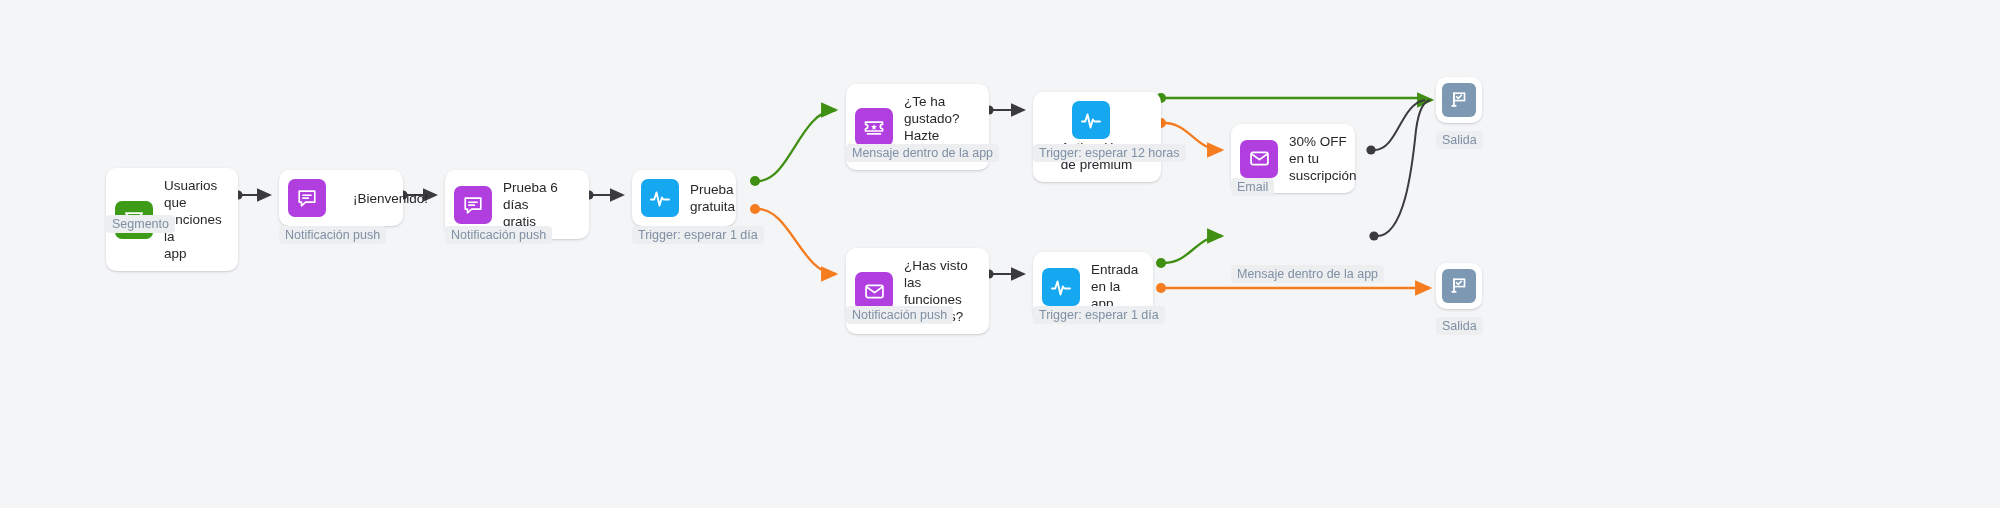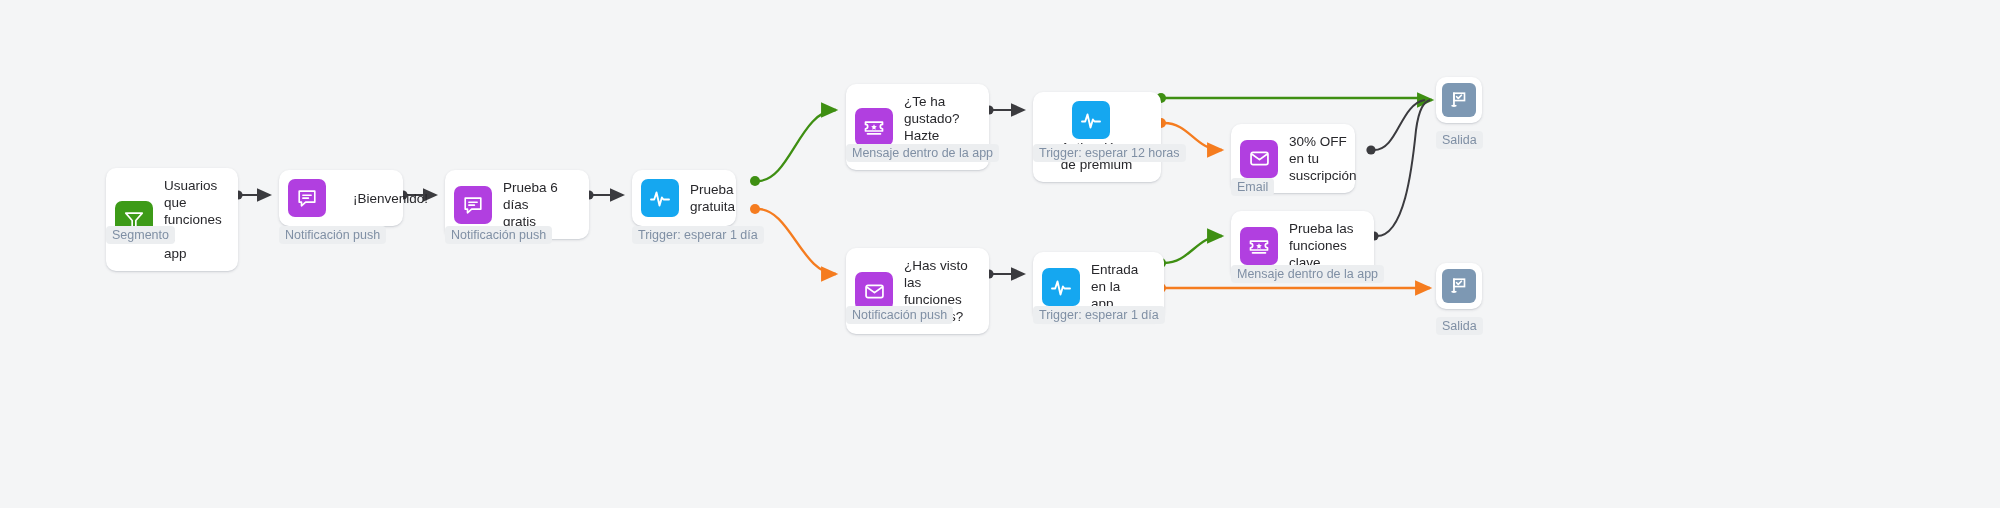--- a/index.html
+++ b/index.html
@@ -142,21 +142,21 @@
   <div class="node" style="left:106px;top:168px;width:132px;">
     <span class="ic" style="background:#3d9b18;">
       <svg width="22" height="22" viewBox="0 0 24 24">
           <path d="M3 4.5h18l-7 8v7l-4 2.5v-9.5z" fill="none" stroke="#fff" stroke-width="1.8" stroke-linejoin="round"></path>
         </svg>
     </span>
     <span class="txt">Usuarios que
 funciones la
 app</span>
   </div>
-  <div class="caption" style="left:106px;top:226px;">Segmento</div>
+  <div class="caption" style="left:106px;top:215px;">Segmento</div>
 
   <div class="node" style="left:279px;top:170px;width:124px;gap:16px;">
     <span class="ic" style="background:#b13fe0;">
       <svg width="22" height="22" viewBox="0 0 24 24">
           <path d="M3.5 4.5h17v12h-10l-4.5 4v-4h-2.5z" fill="none" stroke="#fff" stroke-width="1.8" stroke-linejoin="round"></path>
           <path d="M7.5 9h9M7.5 12.2h6" stroke="#fff" stroke-width="1.8" stroke-linecap="round"></path>
         </svg>
     </span>
     <span class="txt">¡Bienvenido!</span>
   </div>
@@ -227,42 +227,31 @@
           <rect x="3.2" y="5.5" width="17.6" height="13" rx="2" fill="none" stroke="#fff" stroke-width="1.8"></rect>
           <path d="M4.2 7.6L12 13.2l7.8-5.6" fill="none" stroke="#fff" stroke-width="1.8" stroke-linecap="round" stroke-linejoin="round"></path>
         </svg>
     </span>
     <span class="txt">¿Has visto las
 funciones
 gratuitas?</span>
   </div>
   <div class="caption" style="left:846px;top:306px;">Notificación push</div>
 
-  <div class="node" style="left:1033px;top:252px;width:131px;">
+  <div class="node" style="left:1033px;top:252px;width:120px;">
     <span class="ic" style="background:#15a7f0;">
       <svg width="24" height="24" viewBox="0 0 24 24">
           <path d="M3 13.5h3.2l2.3-7 3 13 2.4-8 1.6 2h5.5" fill="none" stroke="#fff" stroke-width="1.9" stroke-linecap="round" stroke-linejoin="round"></path>
         </svg>
     </span>
     <span class="txt">Entrada en la
 app</span>
   </div>
   <div class="caption" style="left:1033px;top:306px;">Trigger: esperar 1 día</div>
 
-  <div class="node" style="left:1231px;top:211px;width:143px;">
-    <span class="ic" style="background:#b13fe0;">
-      <svg width="24" height="24" viewBox="0 0 24 24">
-        <path d="M3.5 7.2h17v2.2a2.2 2.2 0 0 0 0 4.4v2.2h-17v-2.2a2.2 2.2 0 0 0 0-4.4z" fill="none" stroke="#fff" stroke-width="1.7" stroke-linejoin="round"></path>
-        <path d="M12 9.3l.85 1.8 1.95.25-1.45 1.35.38 1.95L12 13.7l-1.73.95.38-1.95-1.45-1.35 1.95-.25z" fill="#fff"></path>
-        <path d="M5.5 18.8h13" stroke="#fff" stroke-width="1.7" stroke-linecap="round"></path>
-      </svg>
-    </span>
-    <span class="txt">Prueba las
-funciones clave</span>
-  </div>
   <div class="caption" style="left:1231px;top:265px;">Mensaje dentro de la app</div>
 
   <div class="exit" style="left:1436px;top:77px;">
     <span class="ic" style="background:#7d98b3;">
       <svg width="22" height="22" viewBox="0 0 24 24">
         <path d="M6.5 4.5v13" stroke="#fff" stroke-width="1.9" stroke-linecap="round"></path>
         <rect x="6.5" y="4.6" width="11.5" height="8" fill="none" stroke="#fff" stroke-width="1.8"></rect>
         <path d="M9.4 8.4l1.8 1.9 3.4-3.5" fill="none" stroke="#fff" stroke-width="1.8" stroke-linecap="round" stroke-linejoin="round"></path>
         <ellipse cx="6.5" cy="18.4" rx="3.1" ry="1.25" fill="#fff"></ellipse>
       </svg>

